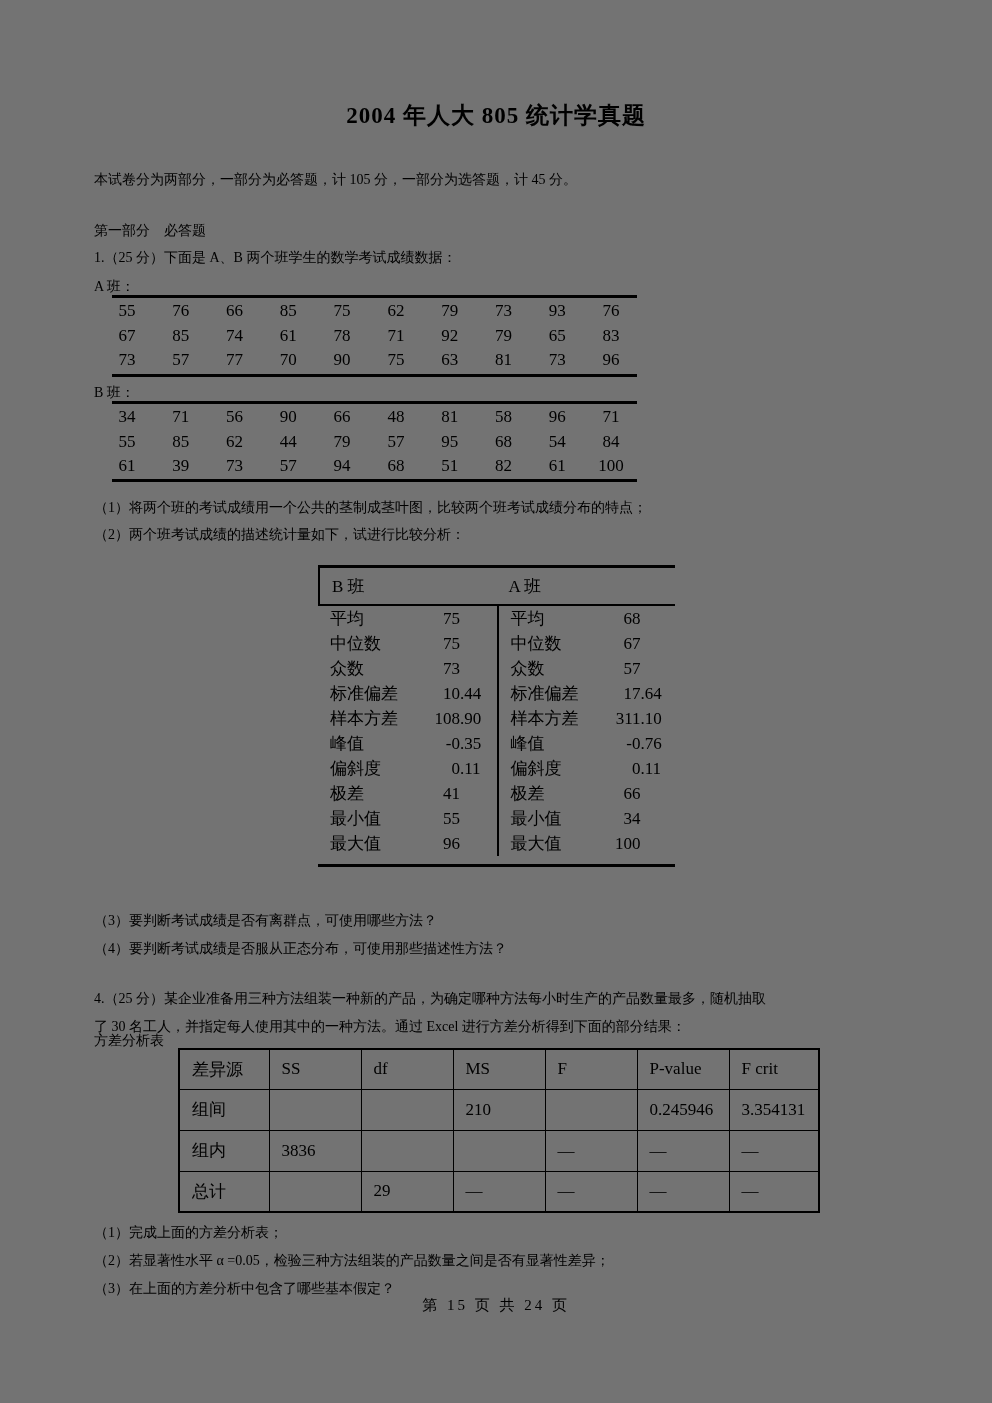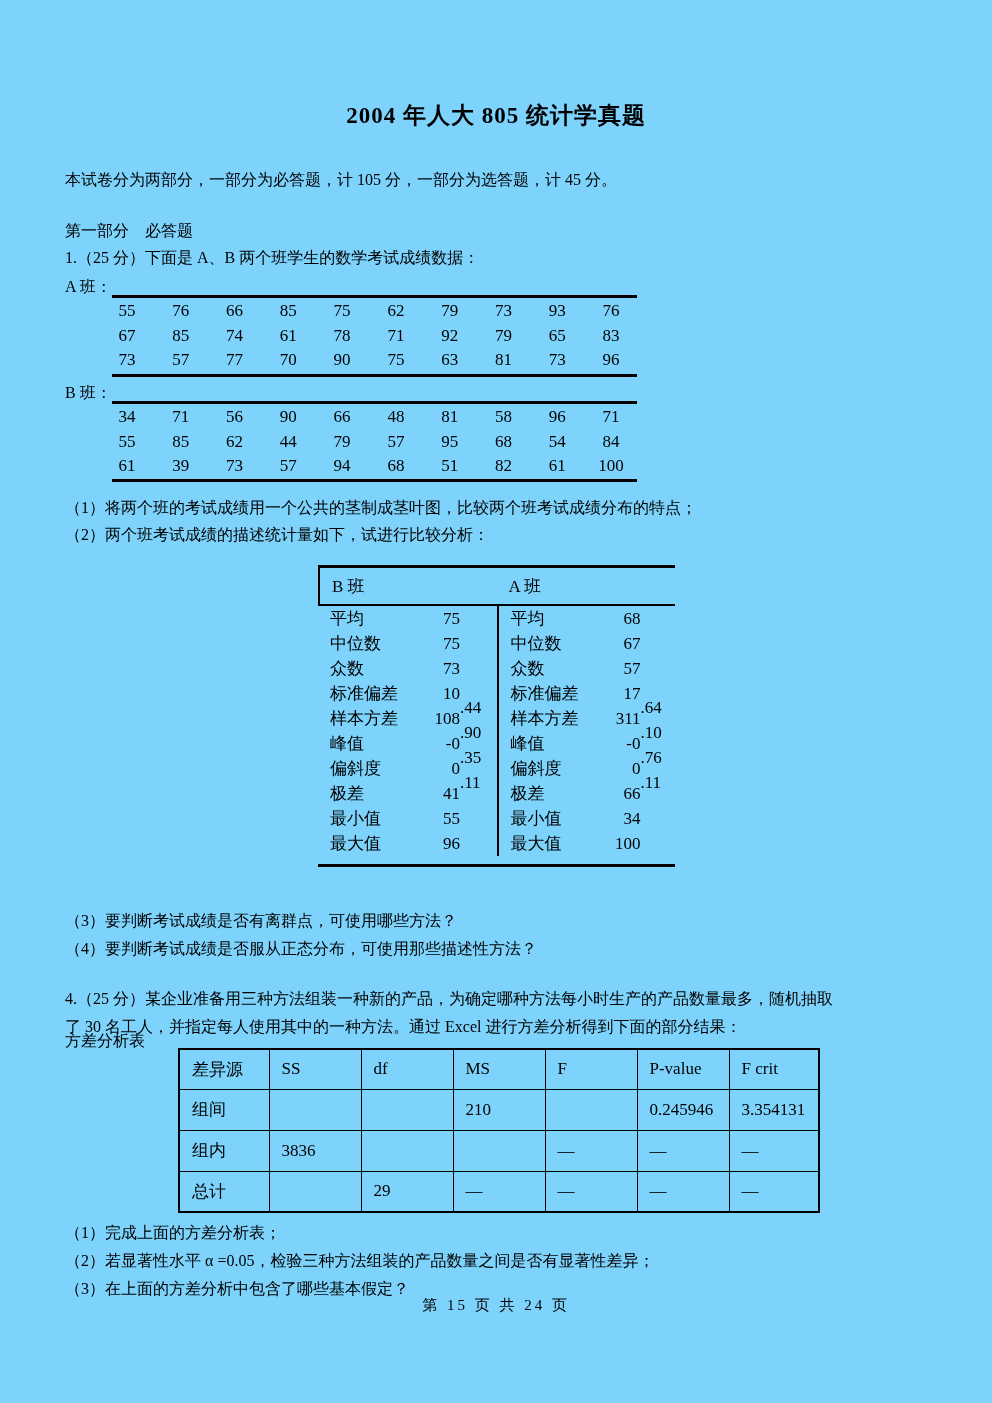--- a/index.html
+++ b/index.html
@@ -1,39 +1,39 @@
 <!DOCTYPE html>
 <html><head>
 <meta charset="utf-8">
 <style>
   html, body { margin: 0; padding: 0; background: #e8e8e8; }
   .page {
     position: relative;
     width: 992px;
     height: 1403px;
-    background: #7dd3fc;
+    background: #737373;
     margin: 0 auto;
     font-family: "Liberation Serif", "DejaVu Serif", serif;
     color: #000;
     overflow: hidden;
   }
   .title {
     position: absolute;
     left: 0; top: 100px;
     width: 100%;
     margin: 0;
     text-align: center;
     font-size: 23px;
     font-weight: bold;
     letter-spacing: 1px;
   }
   .line {
     position: absolute;
-    left: 65px;
-    font-size: 16px;
+    left: 94px;
+    font-size: 14px;
     line-height: 21px;
     white-space: pre;
   }
   .hrule {
     position: absolute;
     left: 112px;
     width: 525px;
     height: 2.5px;
     background: #000;
   }
@@ -74,21 +74,21 @@
   .stats-col.right { border-left: 2px solid #000; }
   .stat-row {
     display: flex;
     height: 25px;
     line-height: 25px;
     padding-left: 12px;
     box-sizing: border-box;
   }
   .stat-label { width: 92px; }
   .stat-int { width: 38px; text-align: right; }
-  .stat-frac { text-align: left; margin-top: 14px; }
+  .stat-frac { text-align: left; }
   
   .anova {
     position: absolute;
     left: 178px;
     top: 1048px;
     width: 640px;
     border-collapse: collapse;
     table-layout: fixed;
     border: 2.5px solid #000;
     font-size: 17px;

